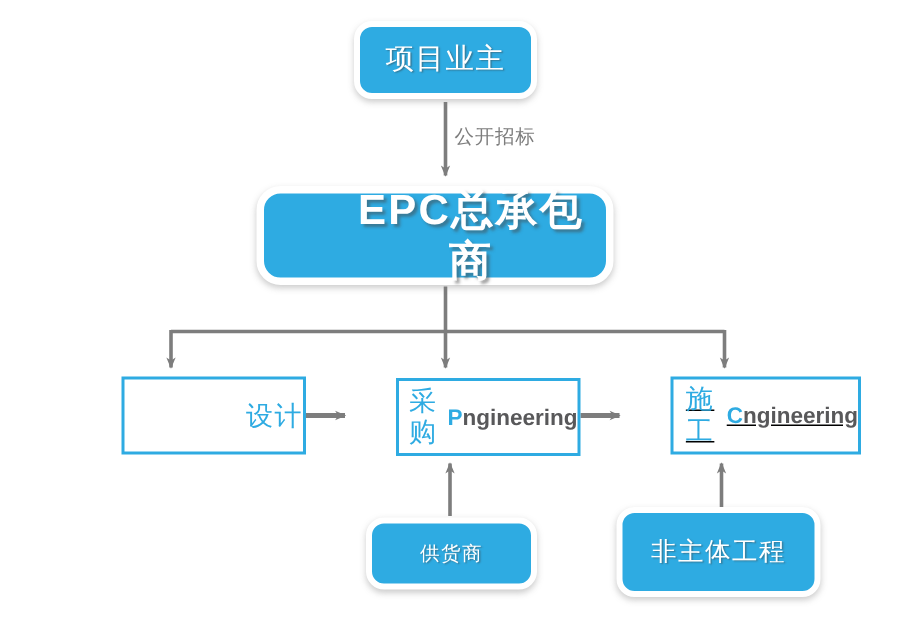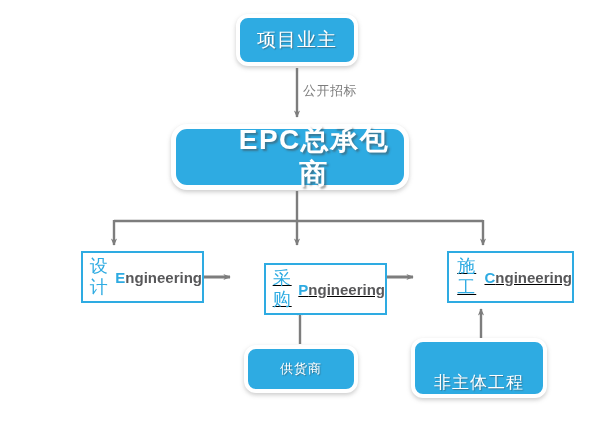--- a/index.html
+++ b/index.html
@@ -64,21 +64,20 @@
     text-shadow: 2px 2px 2px rgba(70,70,70,0.5);
     margin-left: 48px;
   }
   #node-supplier {
     left: 244px; top: 345px; width: 114px; height: 48px;
     font-size: 13px;
   }
   #node-subcontractor {
     left: 411px; top: 338px; width: 136px; height: 60px;
     font-size: 17px;
-    align-items: flex-end;
   }
 
   
   .node-outline {
     position: absolute;
     box-sizing: border-box;
     background: #ffffff;
     border: 2px solid #2eabe2;
     display: flex;
     flex-direction: row;
@@ -98,21 +97,21 @@
     font-size: 15px;
     font-weight: bold;
     line-height: 1.2;
     margin-top: 1px;
   }
   .node-outline .en .cap {
     color: #2eabe2;
   }
 
   #node-engineering { left: 53px;  top: 251px; width: 123px; height: 52px; }
-  #node-procurement { left: 236px; top: 263px; width: 123px; height: 52px; text-decoration: underline; }
+  #node-procurement { left: 236px; top: 252px; width: 123px; height: 52px; }
   #node-construction{ left: 419px; top: 251px; width: 127px; height: 52px; text-decoration: underline; }
 
   
   .edge-label {
     position: absolute;
     color: #7d7d7d;
     font-size: 13px;
     letter-spacing: 0.5px;
     white-space: nowrap;
   }
@@ -171,21 +170,20 @@
   </div>
 
   <div class="edge-label" id="label-tender">公开招标</div>
 
   <div class="node-fill" id="node-epc">
     <span class="txt">EPC总承包商</span>
   </div>
 
   <div class="node-outline" id="node-engineering">
     <span class="cn">设计</span>
-    <span class="en"><span class="cap">E</span><span>ngineering</span></span>
   </div>
 
   <div class="node-outline" id="node-procurement">
     <span class="cn">采购</span>
     <span class="en"><span class="cap">P</span><span>ngineering</span></span>
   </div>
 
   <div class="node-outline" id="node-construction">
     <span class="cn">施工</span>
     <span class="en"><span class="cap">C</span><span>ngineering</span></span>

